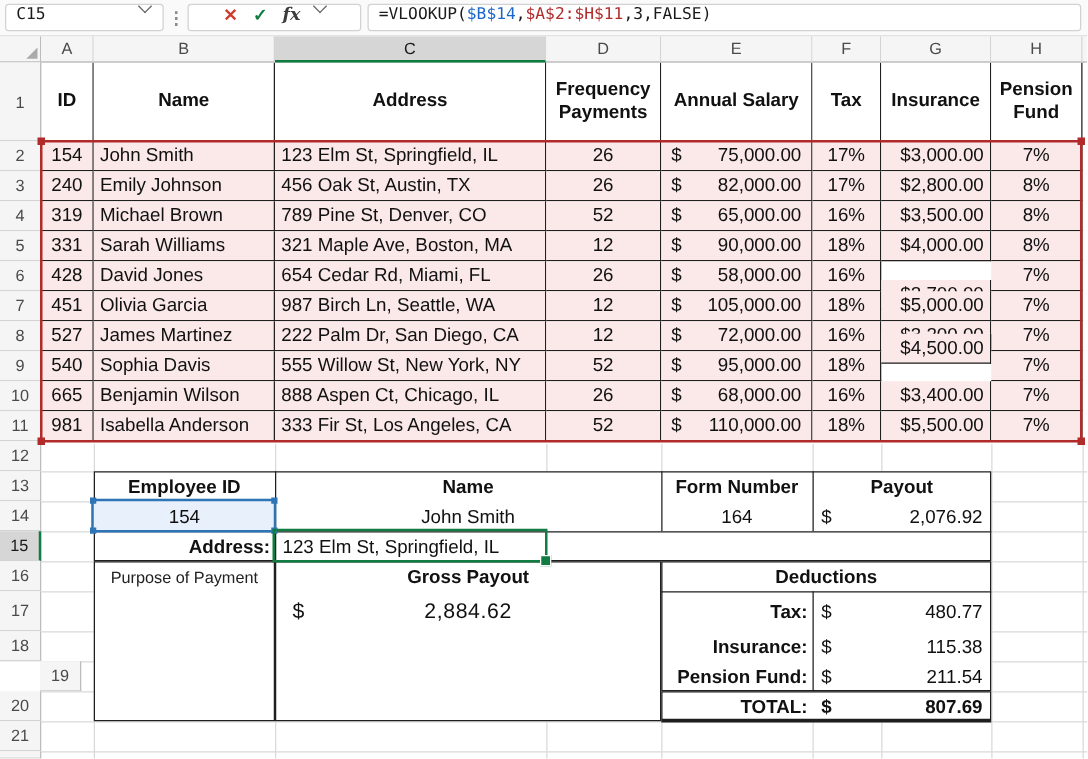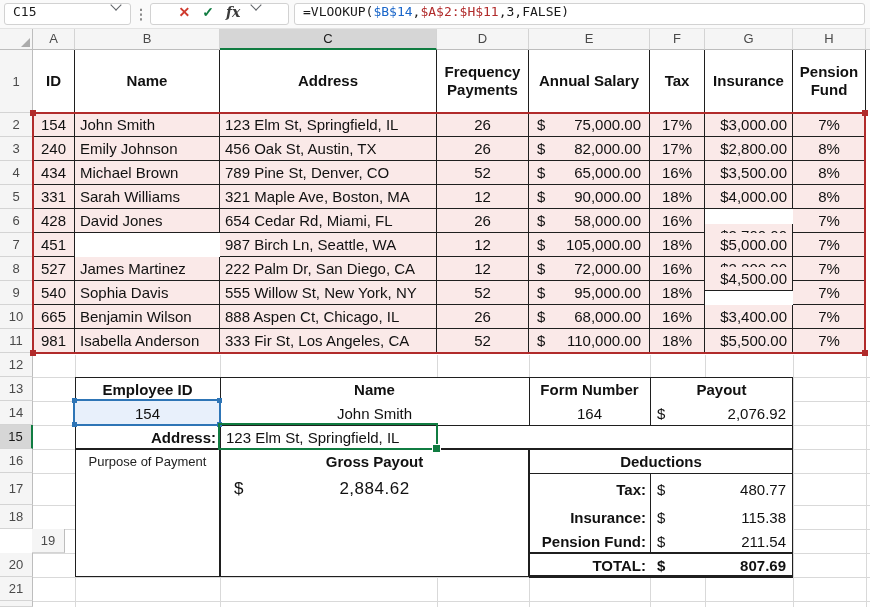--- a/index.html
+++ b/index.html
@@ -226,21 +226,21 @@
       <div class="tcell tdata tl" style="position: absolute; left: 42px; top: 87px; width: 145px; height: 24px;">Emily Johnson</div>
       <div class="tcell tdata tl" style="position: absolute; left: 187px; top: 87px; width: 217px; height: 24px;">456 Oak St, Austin, TX</div>
       <div class="tcell tdata tc" style="position: absolute; left: 404px; top: 87px; width: 92px; height: 24px;">26</div>
       <div class="tcell tdata m2" style="position: absolute; left: 496px; top: 87px; width: 121px; height: 24px;">
         <span>$</span>
         <span>82,000.00</span>
       </div>
       <div class="tcell tdata tc" style="position: absolute; left: 617px; top: 87px; width: 55px; height: 24px;">17%</div>
       <div class="tcell tdata tr2" style="position: absolute; left: 672px; top: 87px; width: 88px; height: 24px;">$2,800.00</div>
       <div class="tcell tdata tc" style="position: absolute; left: 760px; top: 87px; width: 73px; height: 24px;">8%</div>
-      <div class="tcell tdata tc" style="position: absolute; left: 0px; top: 111px; width: 42px; height: 24px;">434</div>
+      <div class="tcell tdata tc" style="position: absolute; left: 0px; top: 111px; width: 42px; height: 24px;">319</div>
       <div class="tcell tdata tl" style="position: absolute; left: 42px; top: 111px; width: 145px; height: 24px;">Michael Brown</div>
       <div class="tcell tdata tl" style="position: absolute; left: 187px; top: 111px; width: 217px; height: 24px;">789 Pine St, Denver, CO</div>
       <div class="tcell tdata tc" style="position: absolute; left: 404px; top: 111px; width: 92px; height: 24px;">52</div>
       <div class="tcell tdata m2" style="position: absolute; left: 496px; top: 111px; width: 121px; height: 24px;">
         <span>$</span>
         <span>65,000.00</span>
       </div>
       <div class="tcell tdata tc" style="position: absolute; left: 617px; top: 111px; width: 55px; height: 24px;">16%</div>
       <div class="tcell tdata tr2" style="position: absolute; left: 672px; top: 111px; width: 88px; height: 24px;">$3,500.00</div>
       <div class="tcell tdata tc" style="position: absolute; left: 760px; top: 111px; width: 73px; height: 24px;">8%</div>
@@ -260,20 +260,21 @@
       <div class="tcell tdata tl" style="position: absolute; left: 187px; top: 159px; width: 217px; height: 24px;">654 Cedar Rd, Miami, FL</div>
       <div class="tcell tdata tc" style="position: absolute; left: 404px; top: 159px; width: 92px; height: 24px;">26</div>
       <div class="tcell tdata m2" style="position: absolute; left: 496px; top: 159px; width: 121px; height: 24px;">
         <span>$</span>
         <span>58,000.00</span>
       </div>
       <div class="tcell tdata tc" style="position: absolute; left: 617px; top: 159px; width: 55px; height: 24px;">16%</div>
       <div class="tcell tdata tr2" style="position: absolute; left: 672px; top: 174px; width: 88px; height: 24px;">$2,700.00</div>
       <div class="tcell tdata tc" style="position: absolute; left: 760px; top: 159px; width: 73px; height: 24px;">7%</div>
       <div class="tcell tdata tc" style="position: absolute; left: 0px; top: 183px; width: 42px; height: 24px;">451</div>
+      <div class="tcell tdata tl" style="position: absolute; left: 42px; top: 183px; width: 145px; height: 24px;">Olivia Garcia</div>
       <div class="tcell tdata tl" style="position: absolute; left: 187px; top: 183px; width: 217px; height: 24px;">987 Birch Ln, Seattle, WA</div>
       <div class="tcell tdata tc" style="position: absolute; left: 404px; top: 183px; width: 92px; height: 24px;">12</div>
       <div class="tcell tdata m2" style="position: absolute; left: 496px; top: 183px; width: 121px; height: 24px;">
         <span>$</span>
         <span>105,000.00</span>
       </div>
       <div class="tcell tdata tc" style="position: absolute; left: 617px; top: 183px; width: 55px; height: 24px;">18%</div>
       <div class="tcell tdata tr2" style="position: absolute; left: 672px; top: 183px; width: 88px; height: 24px;">$5,000.00</div>
       <div class="tcell tdata tc" style="position: absolute; left: 760px; top: 183px; width: 73px; height: 24px;">7%</div>
       <div class="tcell tdata tc" style="position: absolute; left: 0px; top: 207px; width: 42px; height: 24px;">527</div>

